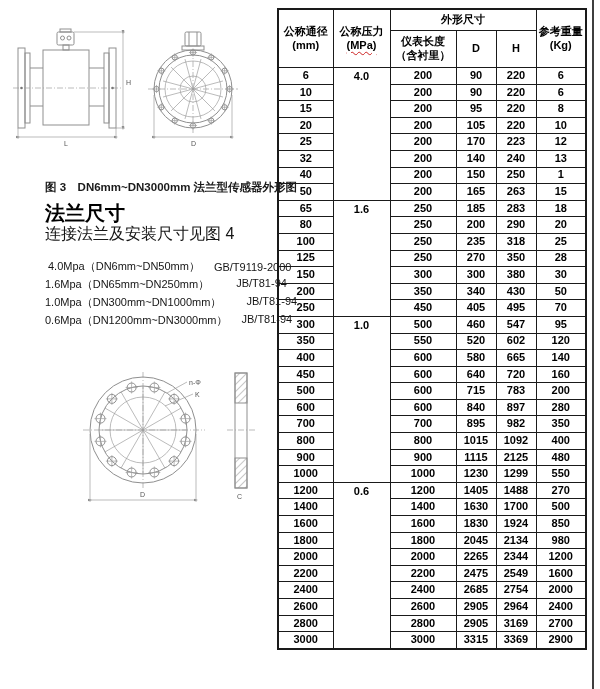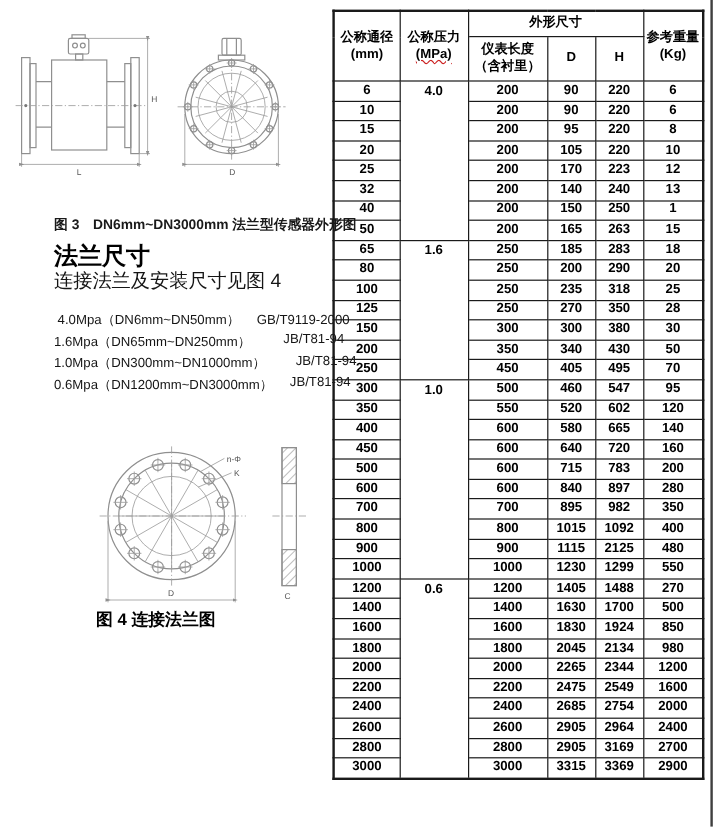--- a/index.html
+++ b/index.html
@@ -264,21 +264,20 @@
       <line class="thin" x1="172" y1="92" x2="200" y2="92" stroke-dasharray="6 2 1 2"></line>
       <text class="lbl" x="182" y="161">C</text>
     </g>
     <defs>
       <marker id="arr2" markerWidth="6" markerHeight="6" refX="3" refY="3" orient="auto">
         <path d="M0,1 L6,3 L0,5 Z" fill="#8f8f8f"></path>
       </marker>
     </defs>
   </svg>
 
-  <div class="abs fig4-caption" style="left:80px; top:508px;">图 4  连接法兰图</div>
 
   <table class="dims">
     <colgroup>
       <col style="width:55px">
         <col style="width:57px">
         <col style="width:66px">
       <col style="width:40px">
         <col style="width:40px">
         <col style="width:50px">
     </colgroup>

